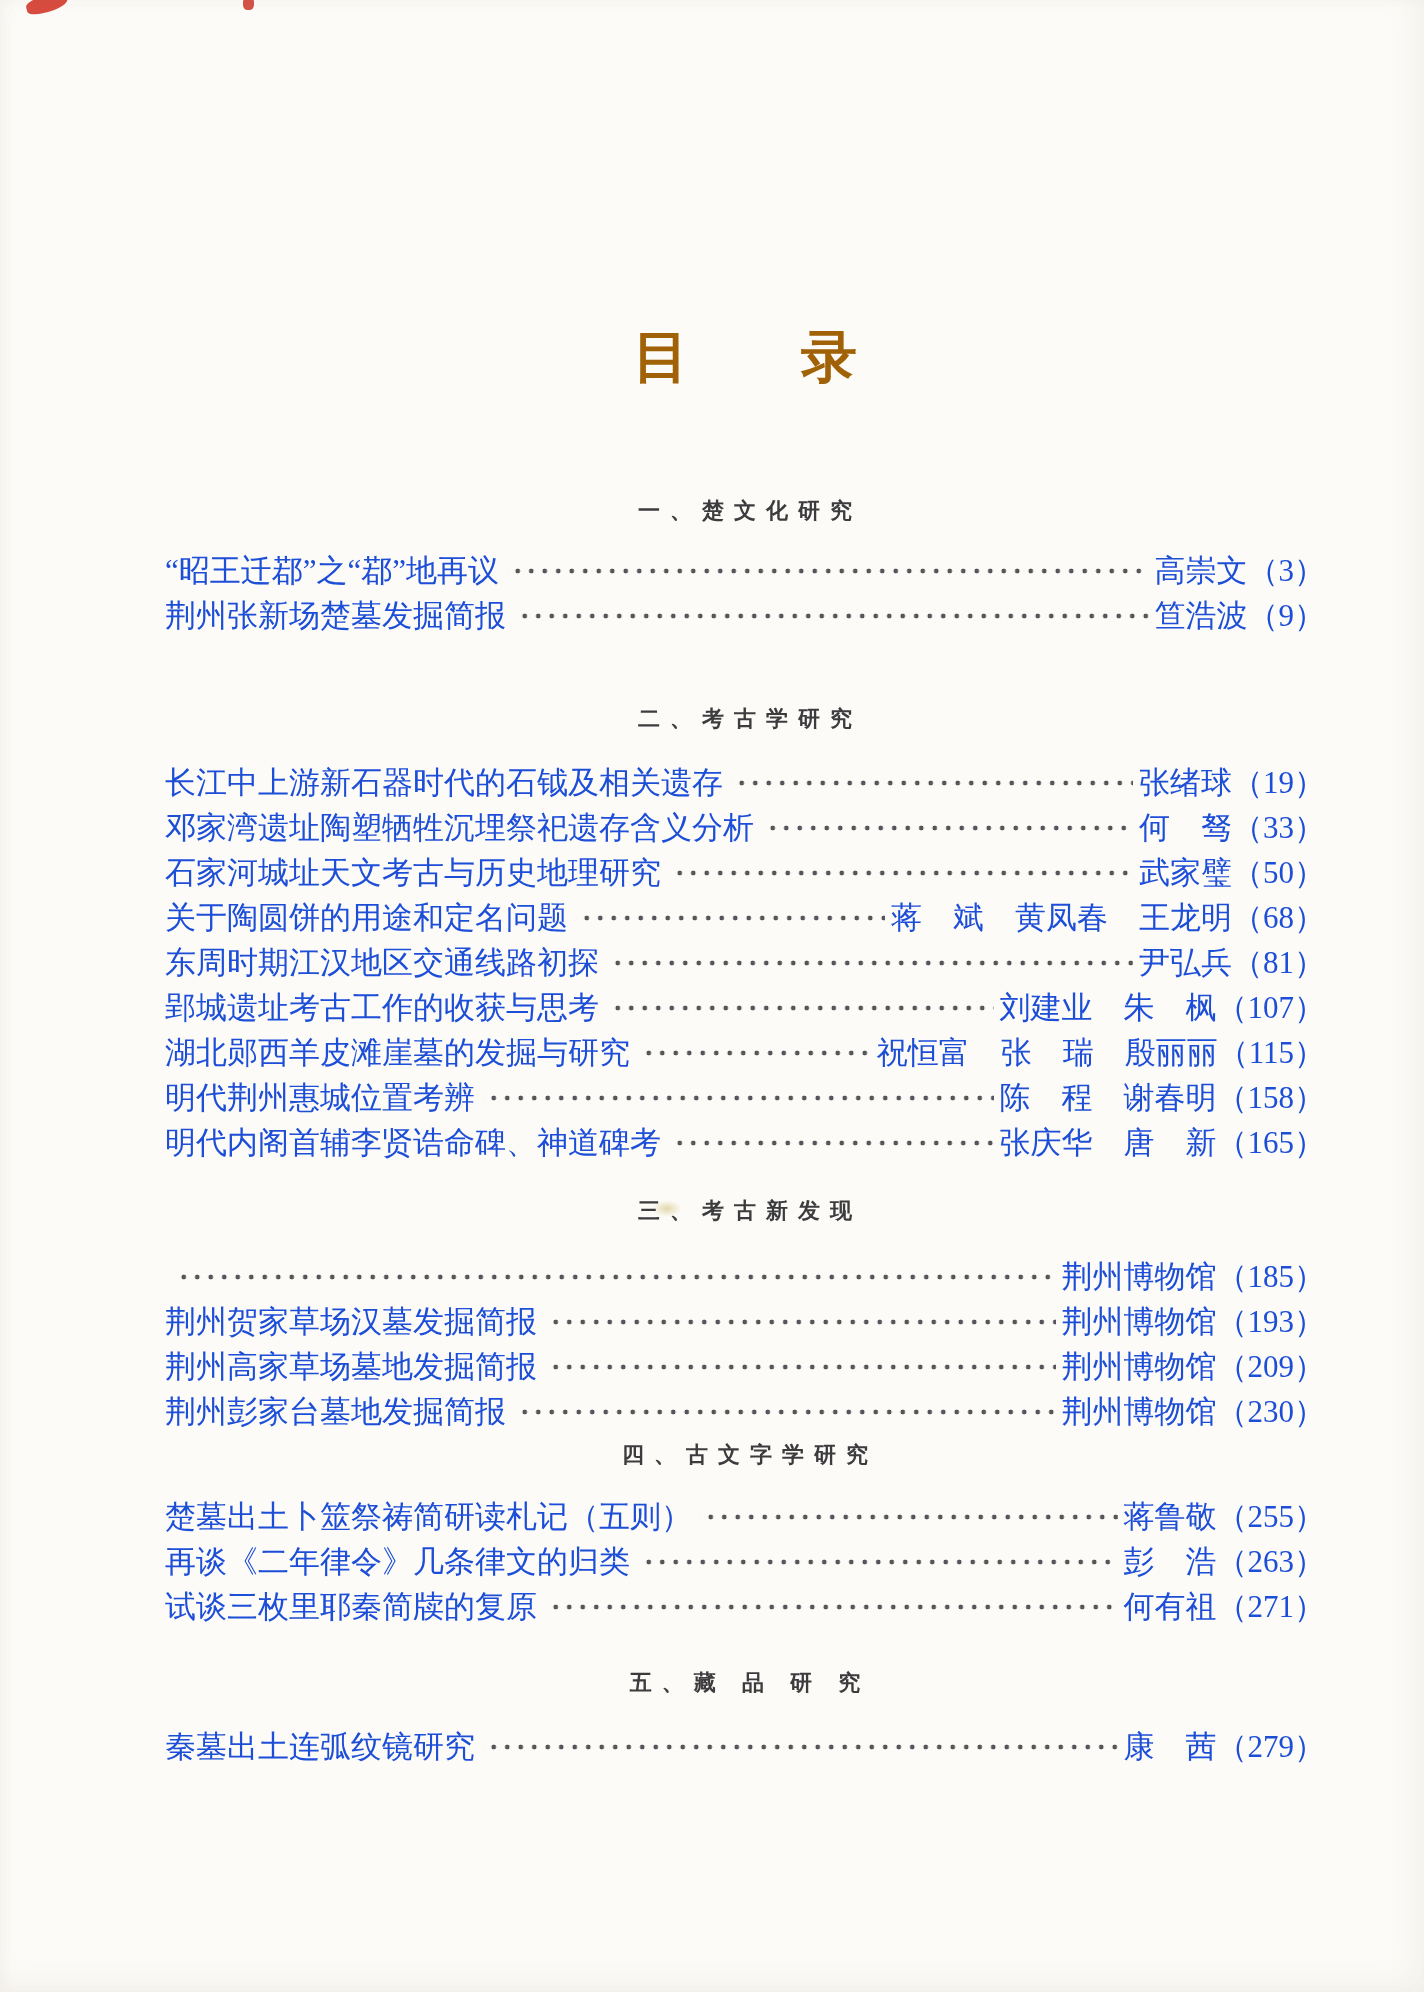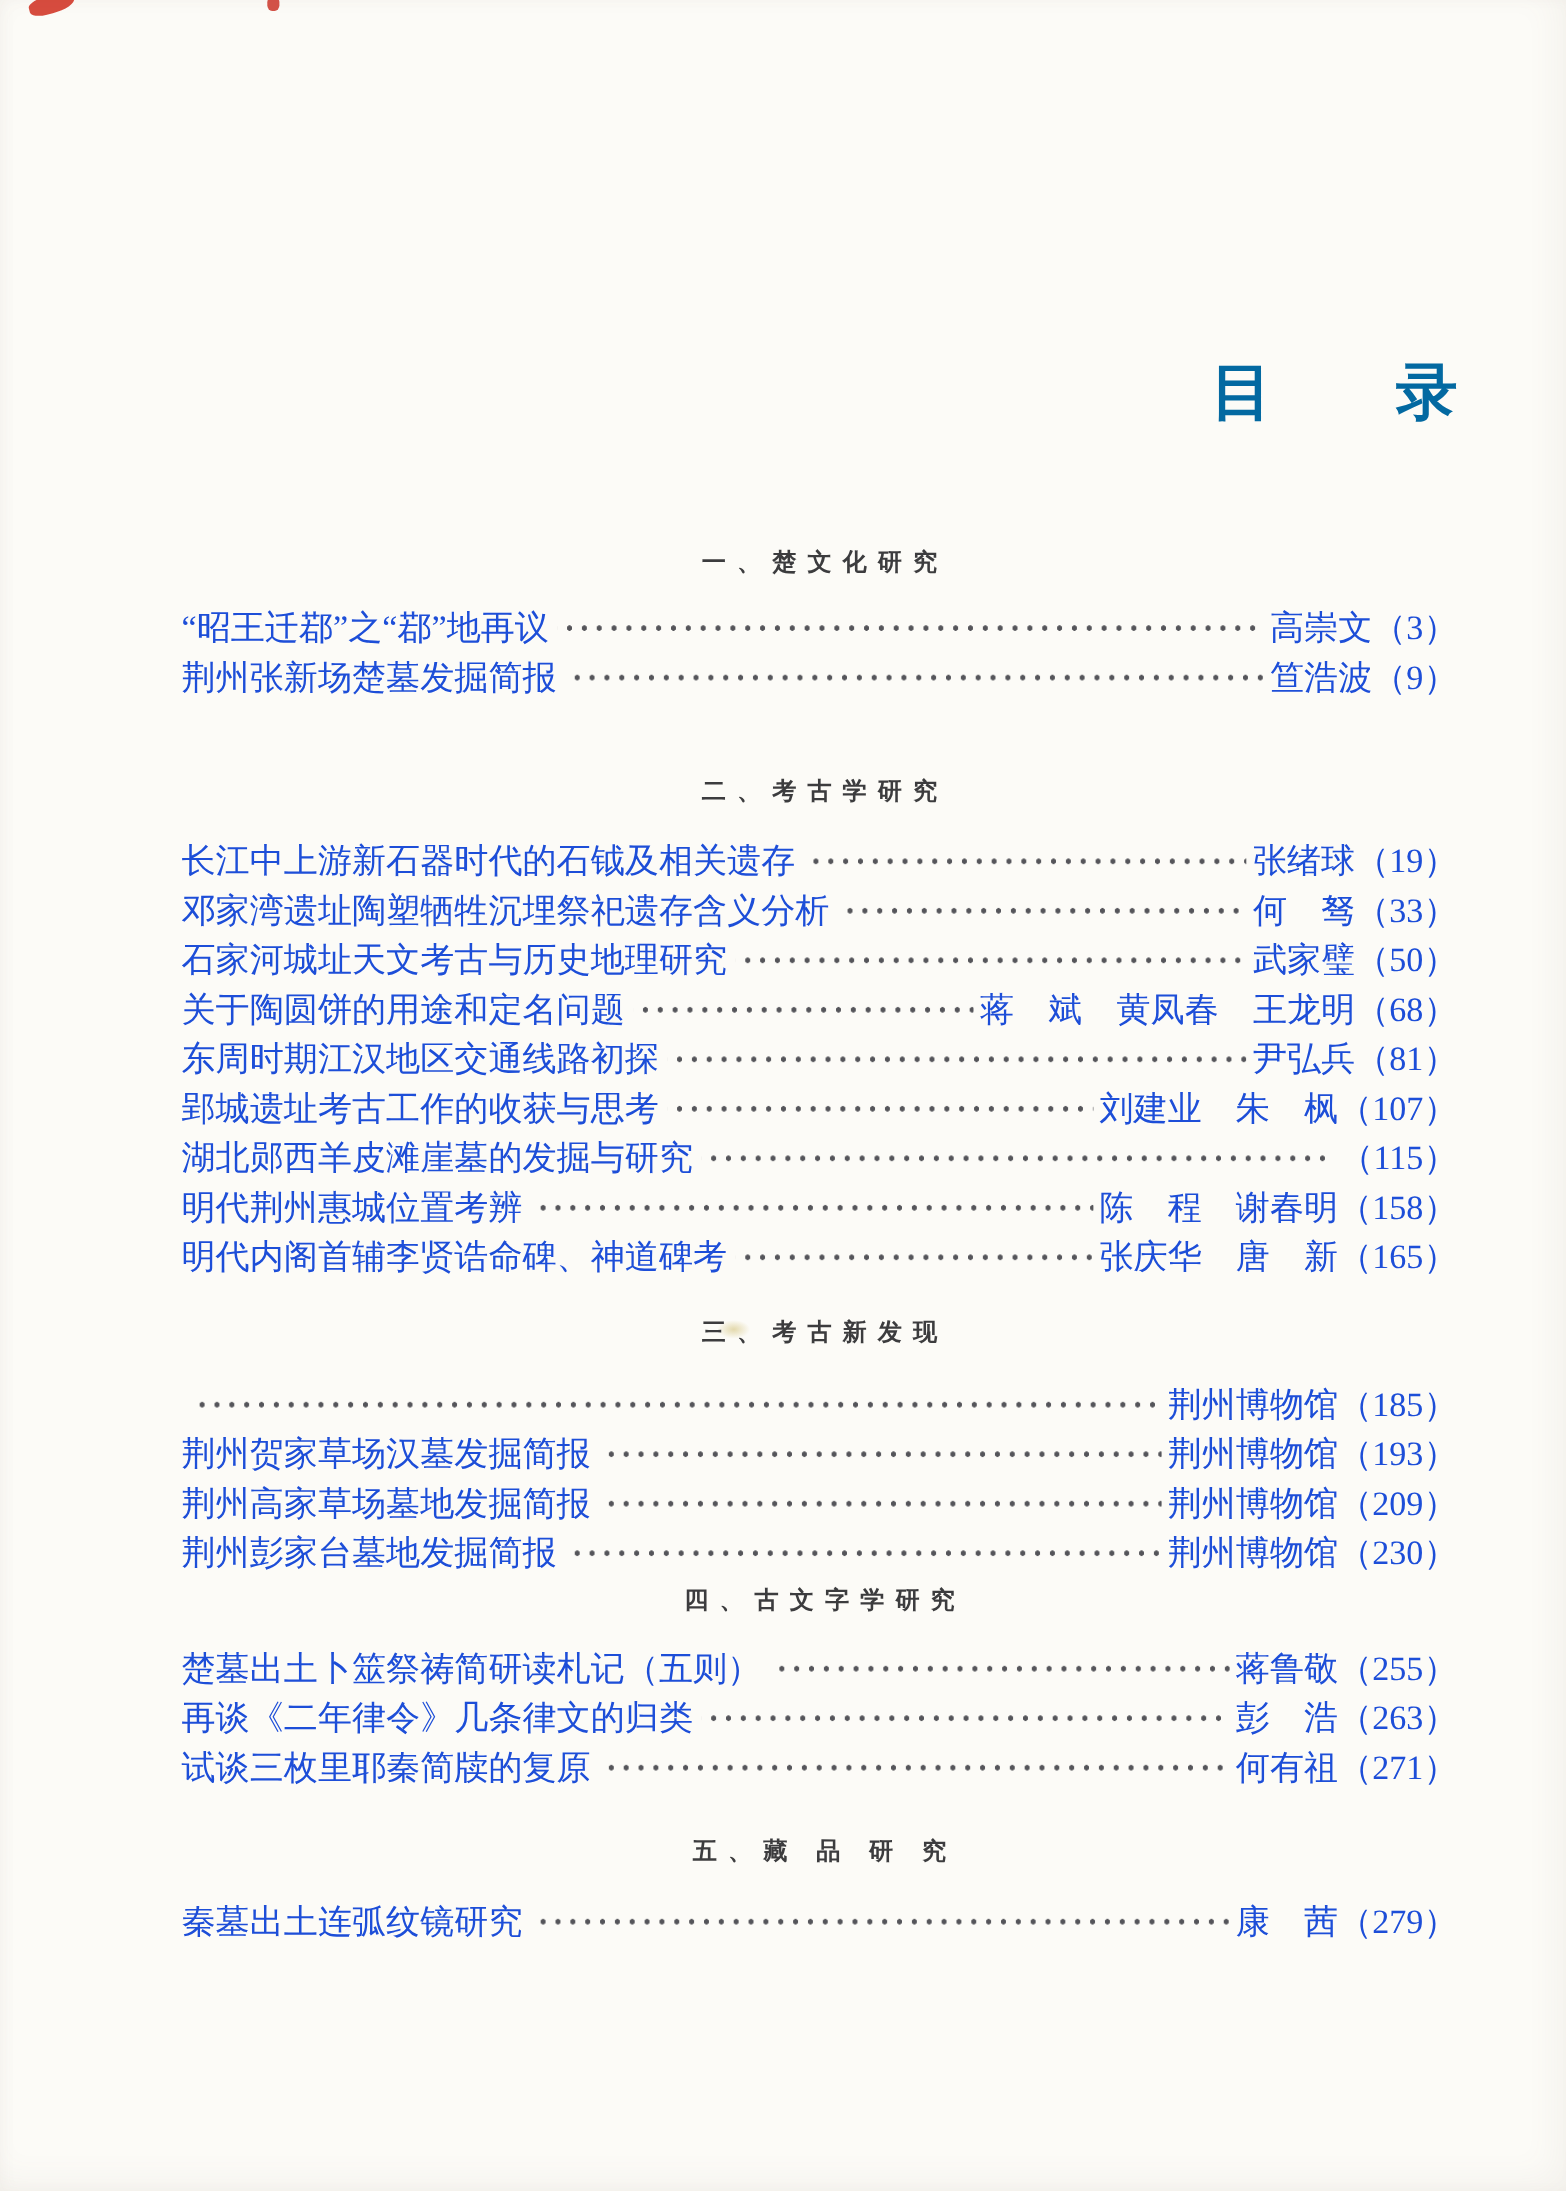--- a/index.html
+++ b/index.html
@@ -18,22 +18,22 @@
   }
   .content{
     position:absolute;
     left:165px; width:1160px; top:0;
   }
   .doc-title{
     margin-top:322px;
     line-height:70px;
     font-size:56px;
     font-weight:bold;
-    text-align:right;
-    color:#0369a1;
+    text-align:center;
+    color:#a16207;
   }
   .sec-heading{
     font-family:"Liberation Sans", sans-serif;
     font-weight:bold;
     font-size:22px;
     line-height:42px;
     letter-spacing:10px;
     text-indent:10px;
     text-align:center;
     color:#3c3c3e;
@@ -157,20 +157,21 @@
         </div>
         <div class="toc-row">
           <span class="entry-title">郢城遗址考古工作的收获与思考</span>
           <span class="leader"></span>
           <span class="entry-authors">刘建业　朱　枫</span>
           <span class="entry-page">（107）</span>
         </div>
         <div class="toc-row">
           <span class="entry-title">湖北郧西羊皮滩崖墓的发掘与研究</span>
           <span class="leader"></span>
+          <span class="entry-authors">祝恒富　张　瑞　殷丽丽</span>
           <span class="entry-page">（115）</span>
         </div>
         <div class="toc-row">
           <span class="entry-title">明代荆州惠城位置考辨</span>
           <span class="leader"></span>
           <span class="entry-authors">陈　程　谢春明</span>
           <span class="entry-page">（158）</span>
         </div>
         <div class="toc-row">
           <span class="entry-title">明代内阁首辅李贤诰命碑、神道碑考</span>

